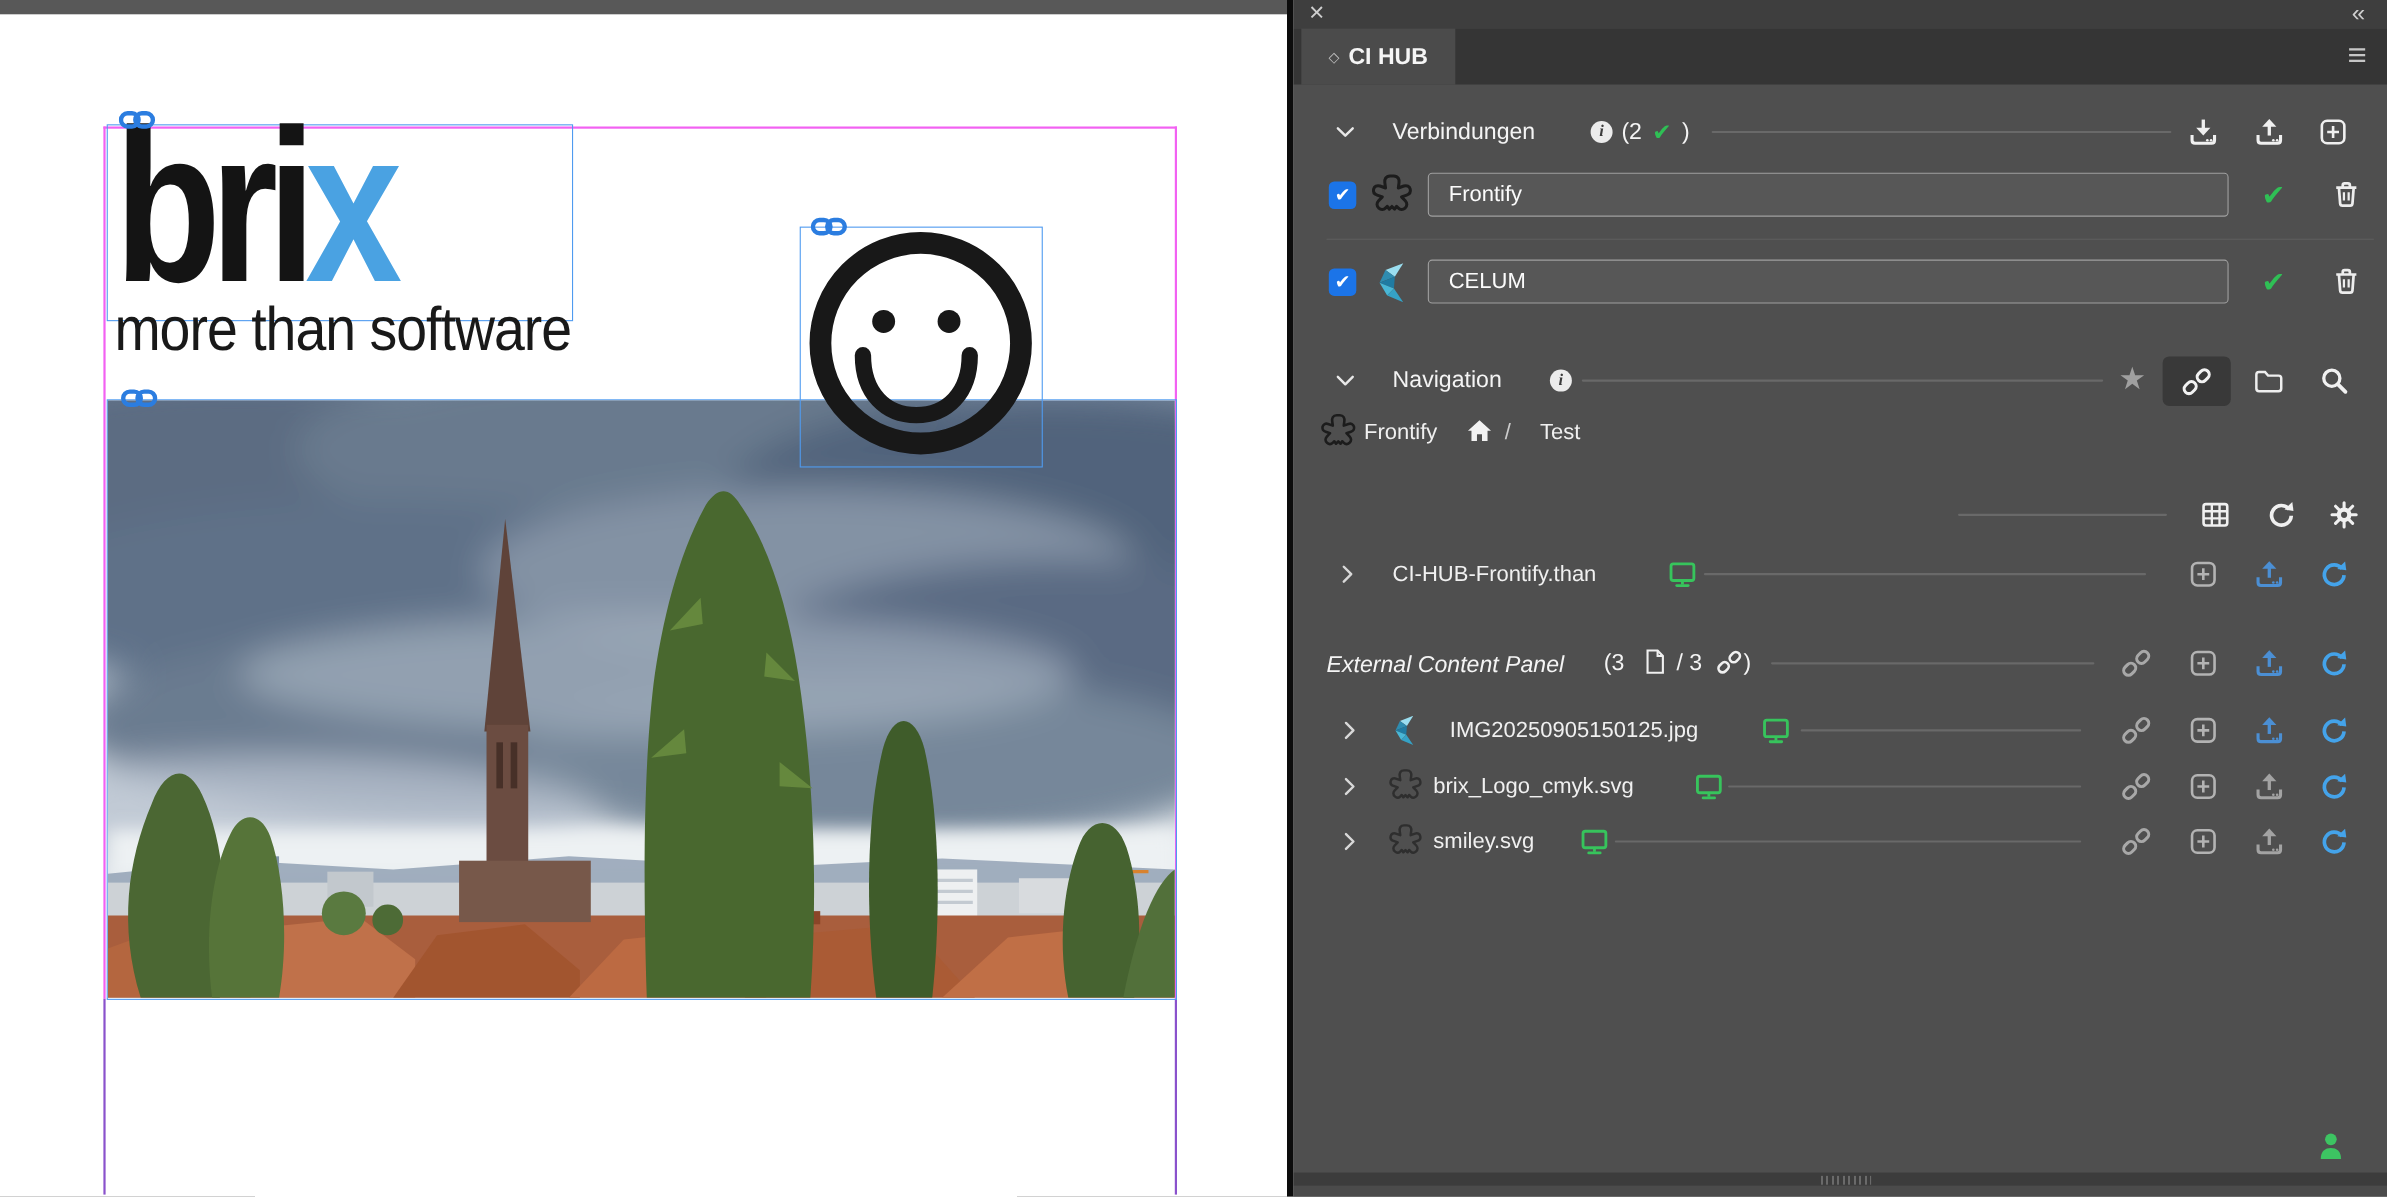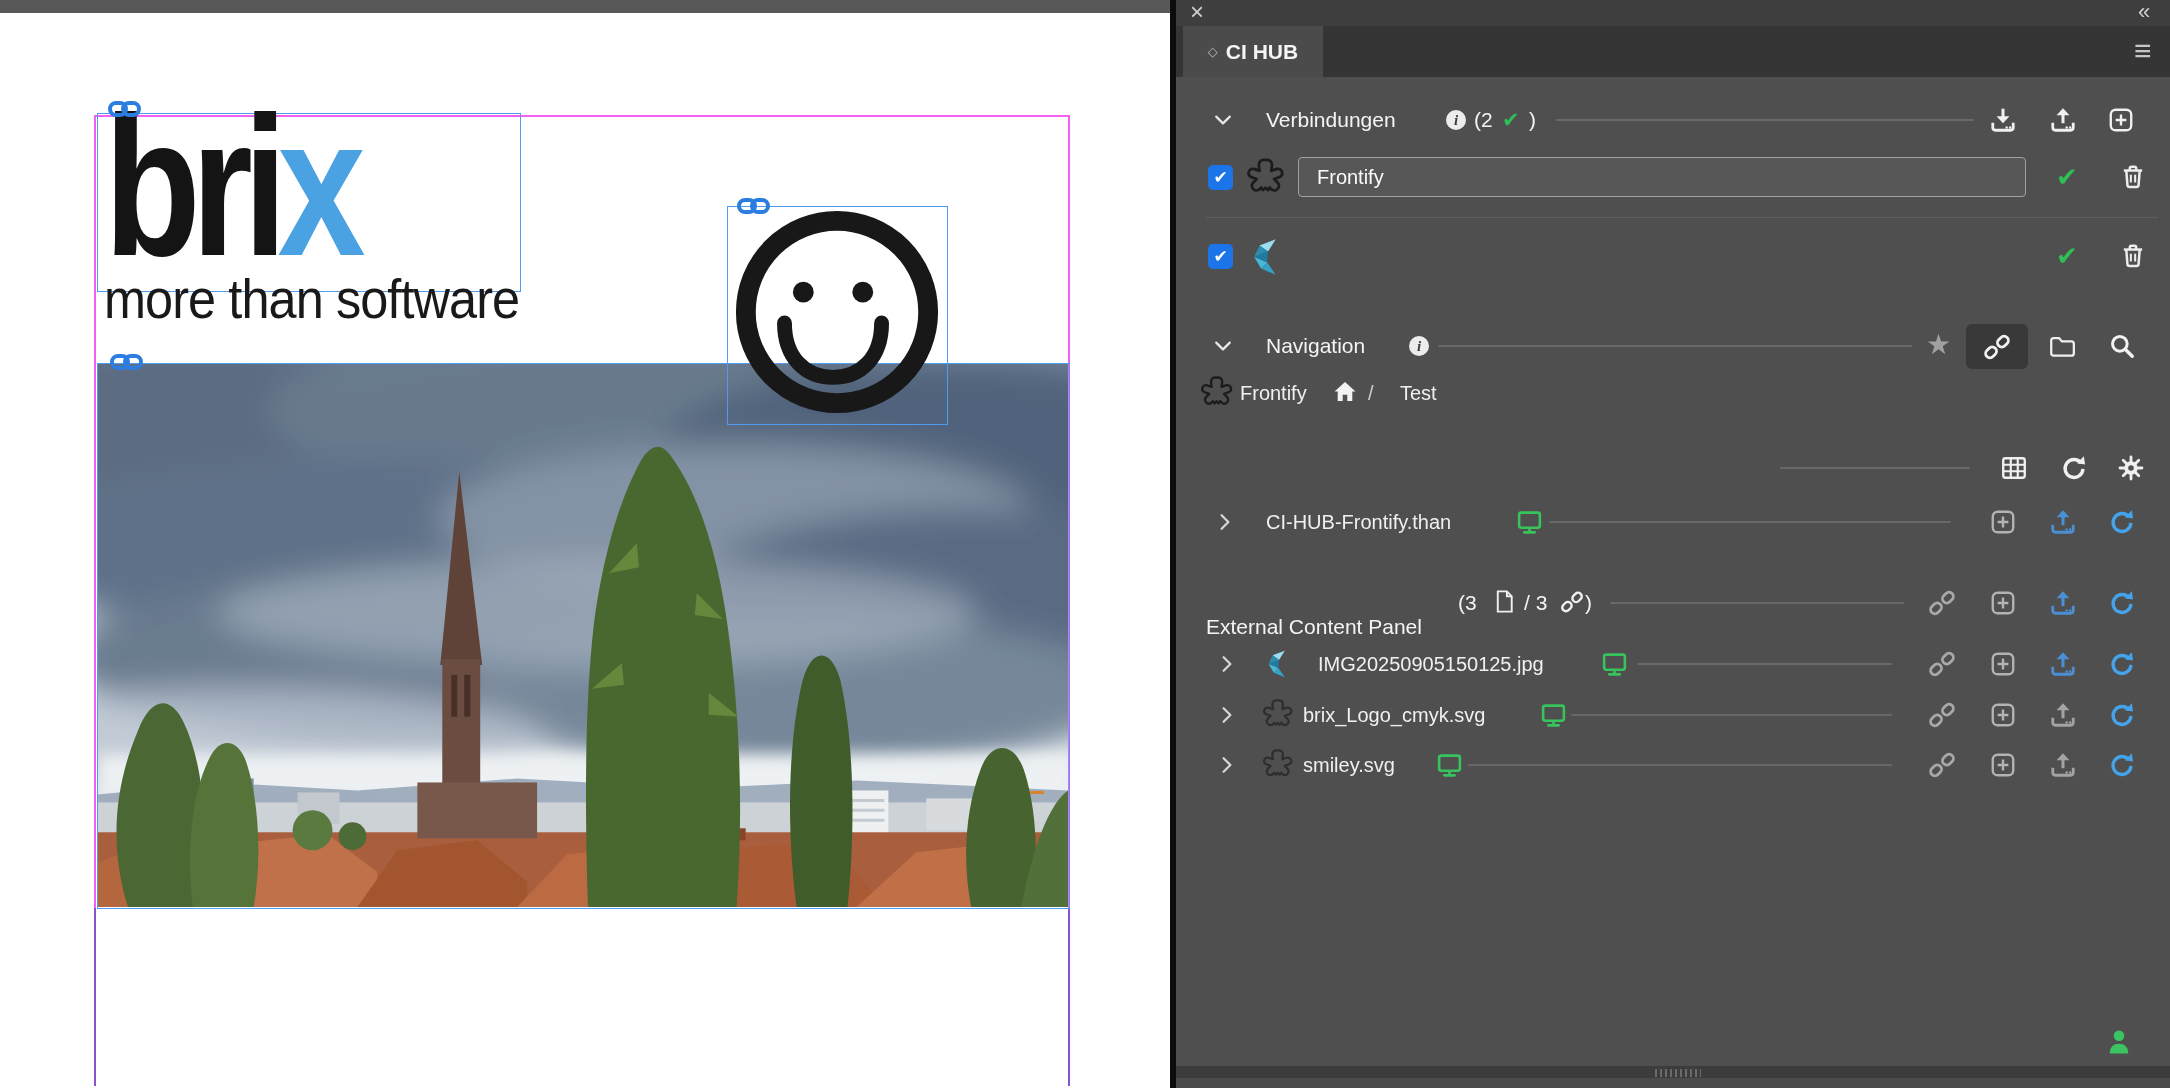--- a/index.html
+++ b/index.html
@@ -296,20 +296,21 @@
         </svg>
 
       <div class="abs sep" style="left:30px;top:140px;width:952px;"></div>
 
       <div class="abs chk" style="left:32px;top:167px;">
           <span>✔</span>
         </div>
       <svg class="abs ic" style="left:72px;top:160px;" width="40" height="40" viewBox="0 0 26 26">
           <use href="#i-celum"></use>
         </svg>
+      <input class="conn-input" style="left: 122px; top: 159px; width: 728px;" readonly="" value="CELUM">
       <div class="abs green" style="left:880px;top:164px;font-size:26px;">✔</div>
       <svg class="abs ic" style="left:943px;top:165px;color:#ededed;" width="28" height="28" viewBox="0 0 26 26">
           <use href="#i-trash"></use>
         </svg>
 
       <svg class="abs ic" style="left:36px;top:258px;transform:rotate(90deg);color:#e8e8e8;" width="22" height="22" viewBox="0 0 26 26">
           <use href="#i-chev"></use>
         </svg>
       <div class="abs sec-title" style="left:90px;top:257px;">Navigation</div>
       <div class="abs info-dot" style="left:233px;top:259px;">i</div>
@@ -359,21 +360,21 @@
       <svg class="abs ic" style="left:813px;top:431px;color:#b3b3b3;" width="28" height="28" viewBox="0 0 26 26">
           <use href="#i-plus"></use>
         </svg>
       <svg class="abs ic" style="left:873px;top:431px;color:#4b8fd4;" width="28" height="28" viewBox="0 0 26 26">
           <use href="#i-up"></use>
         </svg>
       <svg class="abs ic" style="left:932px;top:431px;color:#44a3ea;" width="28" height="28" viewBox="0 0 26 26">
           <use href="#i-refresh"></use>
         </svg>
 
-      <div class="abs sec-title" style="left:30px;top:538px;">External Content Panel</div>
+      <div class="abs sec-title" style="left:30px;top:516px;font-style:italic;">External Content Panel</div>
       <div class="abs sec-title" style="left:282px;top:514px;">(3</div>
       <svg class="abs ic" style="left:316px;top:512px;color:#f0f0f0;" width="25" height="25" viewBox="0 0 26 26">
           <use href="#i-page"></use>
         </svg>
       <div class="abs sec-title" style="left:348px;top:514px;">/ 3</div>
       <svg class="abs ic" style="left:384px;top:513px;color:#f0f0f0;" width="24" height="24" viewBox="0 0 26 26">
           <use href="#i-chain"></use>
         </svg>
       <div class="abs sec-title" style="left:409px;top:514px;">)</div>
       <div class="abs hline" style="left:434px;top:525px;width:294px;"></div>

